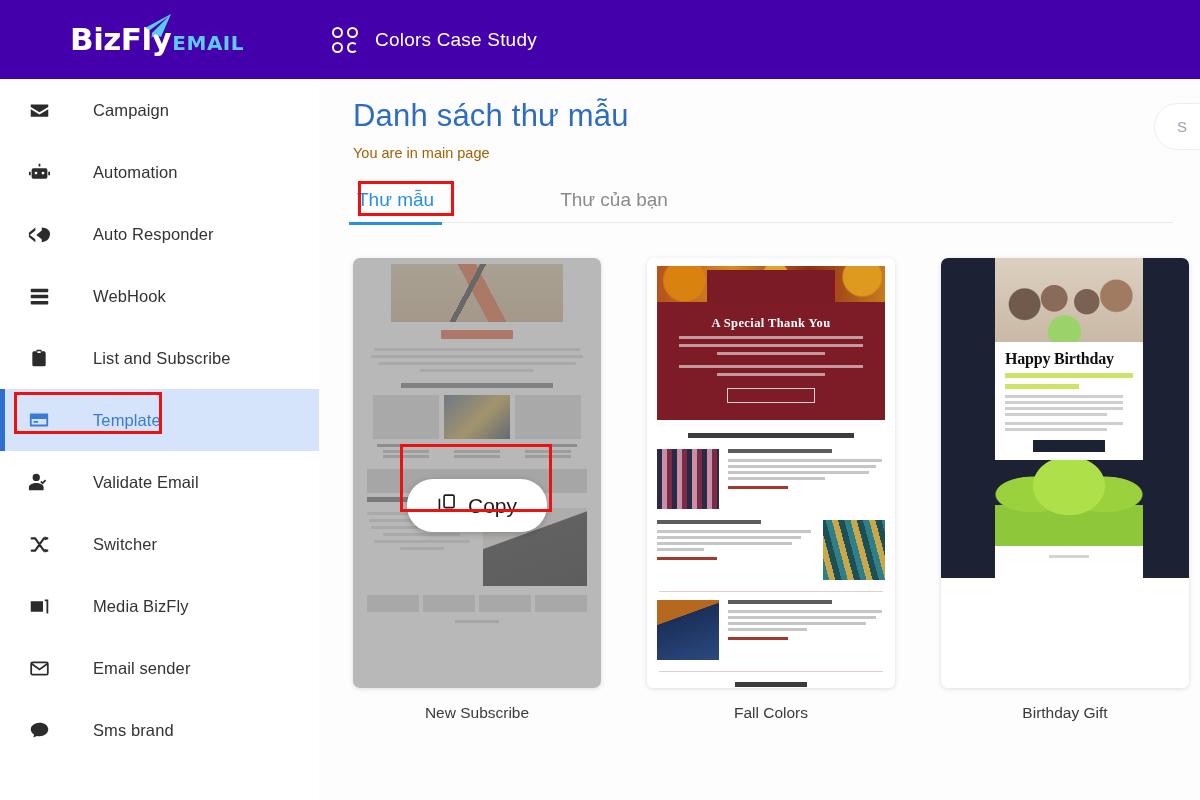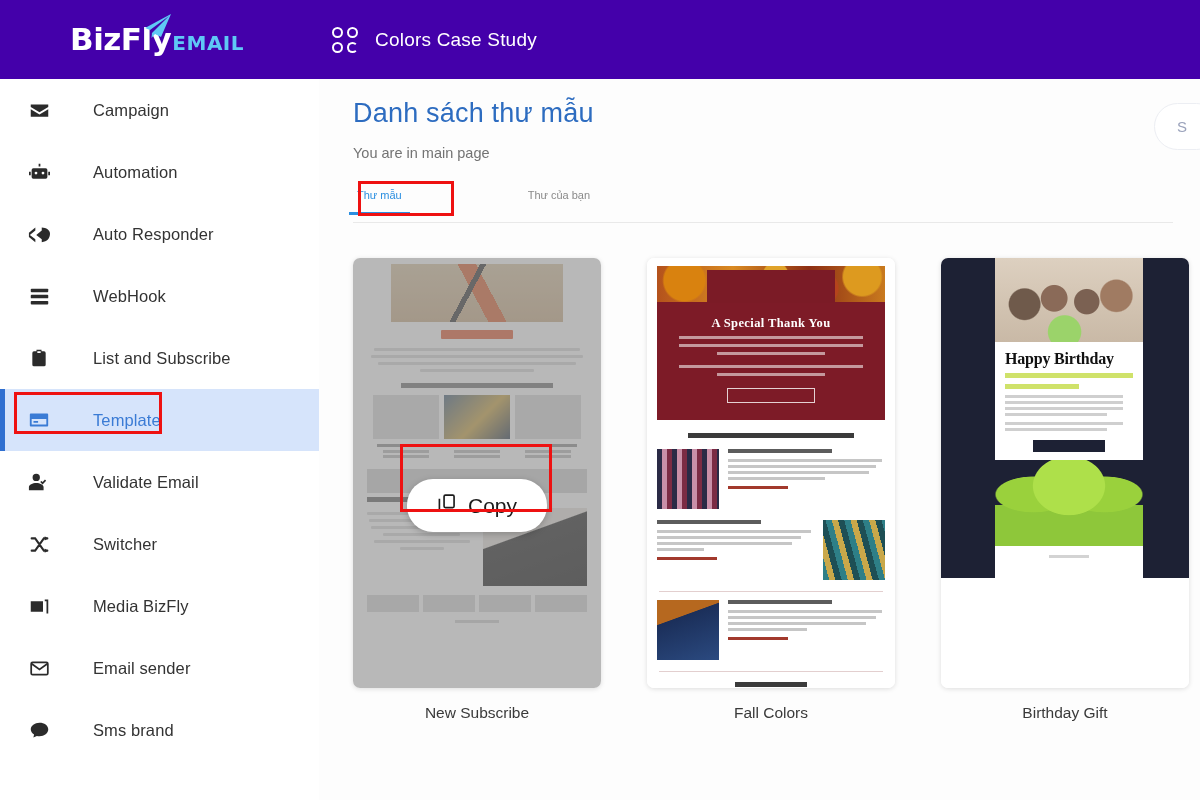--- a/index.html
+++ b/index.html
@@ -81,35 +81,35 @@
     pointer-events: none; z-index: 40;
   }
   #anno-template { left: 14px; top: 392px; width: 148px; height: 42px; }
   #anno-tab { left: 358px; top: 181px; width: 96px; height: 35px; }
   #anno-copy { left: 400px; top: 444px; width: 152px; height: 68px; }
 
   
   .main { position: absolute; top: 79px; left: 319px; width: 881px; height: 721px; }
   .page-title {
     position: absolute; left: 34px; top: 19px;
-    font-size: 27px; color: #2d6cc0; font-weight: normal;
+    font-size: 31px; color: #2d6cc0; font-weight: normal;
     letter-spacing: 0.2px;
   }
   .page-sub {
     position: absolute; left: 34px; top: 66px;
-    font-size: 14.5px; color: #737373;
+    font-size: 14.5px; color: #a16207;
   }
   .tabs {
     position: absolute; left: 34px; top: 104px;
     width: 820px; height: 40px;
     border-bottom: 1.5px solid #e9e9e9;
     display: flex; align-items: flex-start;
   }
   .tab {
-    font-size: 11px; padding: 6px 4px 12px 4px;
+    font-size: 19px; padding: 6px 4px 12px 4px;
     color: #8a8a8a; cursor: pointer; position: relative;
   }
   .tab.active { color: #2b8fe0; }
   .tab.active::after {
     content: ""; position: absolute; left: -4px; right: -4px; bottom: -1.5px;
     height: 3px; background: #2b8fe0;
   }
   .tab:nth-child(2) { margin-left: 118px; }
 
   .search-pill {

